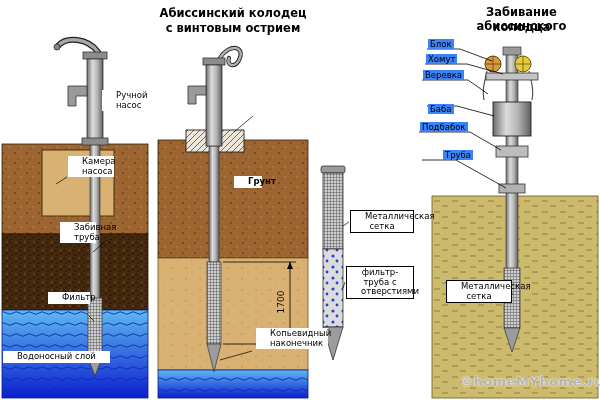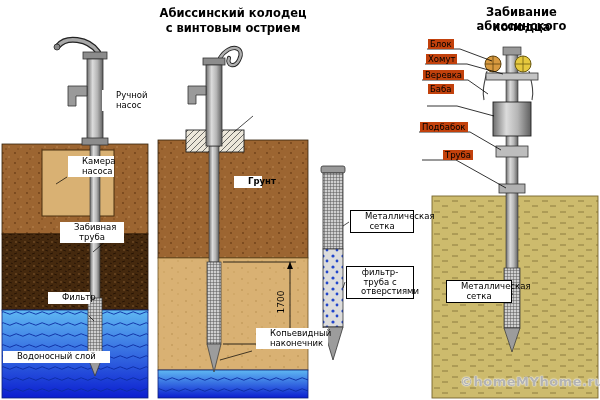--- a/index.html
+++ b/index.html
@@ -3,21 +3,21 @@
 <meta charset="utf-8">
 <style>
   * { margin:0; padding:0; box-sizing:border-box; }
   html,body { background:#ffffff; }
   body { font-family:"DejaVu Sans","Liberation Sans",sans-serif; }
   .canvas { position:relative; width:600px; height:400px; background:#fff; overflow:hidden; }
   .canvas > svg.art { position:absolute; left:0; top:0; }
   .title { position:absolute; font-size:11.5px; font-weight:bold; color:#000; text-align:center; line-height:1.25; }
   .lbl { position:absolute; font-size:8.5px; line-height:1.12; color:#000; background:#fff; text-align:center; padding:1px 14px; }
   .lbl.boxed { border:1px solid #000; }
-  .callout { position:absolute; font-size:8.5px; color:#000; background:#c2410c; padding:0 2px; }
+  .callout { position:absolute; font-size:8.5px; color:#000; background:#3b82f6; padding:0 2px; }
   .dim-vert { position:absolute; font-size:9px; color:#000; background:#d9b173; text-align:center;
               transform:rotate(-90deg); transform-origin:center center; }
   .watermark { position:absolute; font-size:13px; font-weight:bold; color:#b3b3b3;
                text-shadow:0 0 2px #fff, 0 0 1px #fff; letter-spacing:0.5px; }
 </style>
 </head>
 <body>
 
 <div class="canvas">
 
@@ -171,37 +171,37 @@
       <path d="M422 80 H468 L488 94"></path>
       <path d="M427 106 H457 L494 116"></path>
       <path d="M419 132 H470 L501 150"></path>
       <path d="M422 160 H456 L506 188"></path>
       <line x1="513" y1="294" x2="505" y2="294"></line>
     </g>
   </svg>
 
   <div class="lbl" style="left:102px;top:90px;width:42px;">Ручной насос</div>
   <div class="lbl" style="left:68px;top:156px;width:46px;">Камера насоса</div>
-  <div class="lbl" style="left:60px;top:222px;width:64px;">Забивная труба</div>
+  <div class="lbl" style="left:60px;top:222px;width:36px;">Забивная труба</div>
   <div class="lbl" style="left:48px;top:292px;width:42px;">Фильтр</div>
   <div class="lbl" style="left:3px;top:351px;">Водоносный слой</div>
 
   <div class="title" style="left:158px;top:6px;width:150px;">Абиссинский колодец</div>
   <div class="title" style="left:158px;top:21px;width:150px;">с винтовым острием</div>
   <div class="lbl" style="left:234px;top:176px;width:20px;font-weight:bold;">Грунт</div>
   <div class="dim-vert" style="left:266px;top:297px;width:30px;">1700</div>
   <div class="lbl" style="left:228px;top:328px;width:72px;margin-left:28px;">Копьевидный наконечник</div>
 
   <div class="lbl boxed" style="left:350px;top:210px;width:64px;">Металлическая сетка</div>
   <div class="lbl boxed" style="left:346px;top:266px;width:68px;">фильтр-труба с отверстиями</div>
 
   <div class="title" style="left:443px;top:20px;width:157px;">колодца</div>
   <div class="title" style="left:443px;top:5px;width:157px;">Забивание абиссинского</div>
   <div class="callout" style="left:428px;top:39px;">Блок</div>
   <div class="callout" style="left:426px;top:54px;">Хомут</div>
   <div class="callout" style="left:423px;top:70px;">Веревка</div>
-  <div class="callout" style="left:428px;top:84px;text-align:center;">Баба</div>
+  <div class="callout" style="left:428px;top:104px;text-align:center;">Баба</div>
   <div class="callout" style="left:420px;top:122px;">Подбабок</div>
   <div class="callout" style="left:423px;top:150px;margin-left:20px;">Труба</div>
   <div class="lbl boxed" style="left:446px;top:280px;width:66px;">Металлическая сетка</div>
 
   <div class="watermark" style="left:460px;top:374px;">©homeMYhome.ru</div>
 </div>
 
 </body></html>

